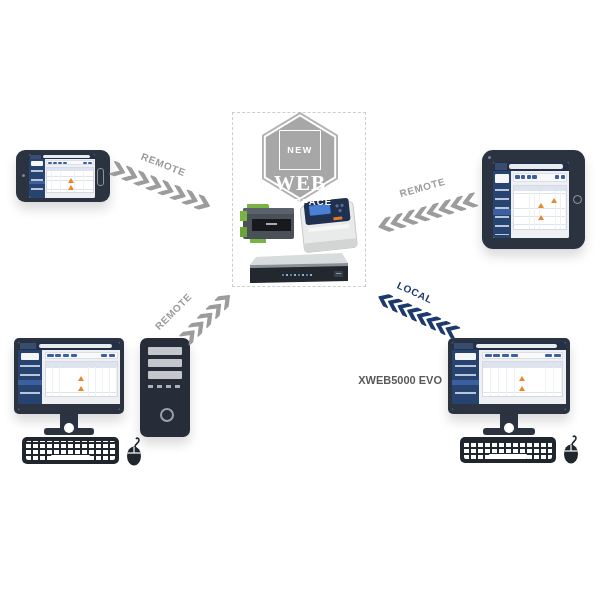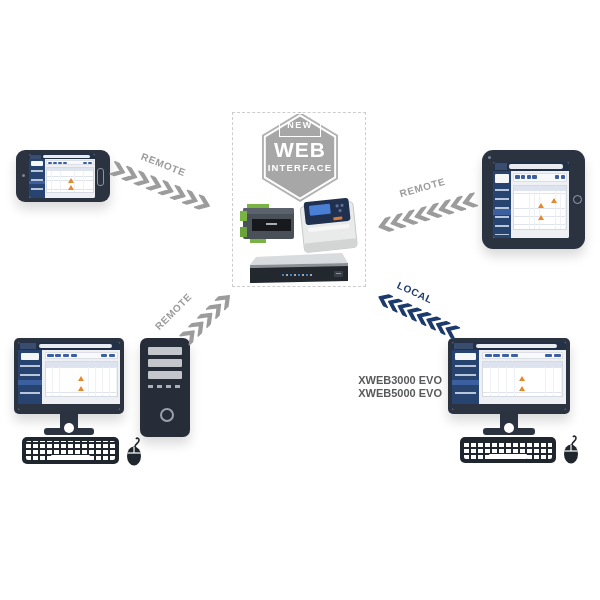--- a/index.html
+++ b/index.html
@@ -6,23 +6,23 @@
   #canvas{position:relative;width:600px;height:600px;background:#ffffff;overflow:hidden;
           font-family:"Liberation Sans", sans-serif;}
 
   
   .dashed-box{position:absolute;left:232px;top:112px;width:132px;height:173px;
               border:1.5px dashed #cdcdcd;z-index:1;}
   .badge-wrap{position:absolute;left:256px;top:110px;width:88px;height:94px;z-index:3;}
   .badge-wrap svg{position:absolute;left:0;top:0;}
   .badge-text{position:absolute;left:0;top:0;width:100%;height:100%;display:flex;
               flex-direction:column;align-items:center;color:#fff;z-index:2;}
-  .badge-new{margin-top:3px;border:1.5px solid #fff;border-radius:0;padding:6px 7px;
+  .badge-new{margin-top:20px;border:1.5px solid #fff;border-radius:0;padding:14px 7px;
              font-size:9px;font-weight:bold;letter-spacing:1.5px;}
-  .badge-title{margin-top:1px;font-size:21px;font-weight:bold;letter-spacing:1px;}
+  .badge-title{margin-top:1px;font-size:21px;font-weight:bold;letter-spacing:1px;font-family:Liberation Serif, serif;}
   .badge-sub{font-size:9.5px;font-weight:bold;letter-spacing:1.2px;}
 
   
   .trail-label{position:absolute;font-size:10px;font-weight:bold;letter-spacing:.7px;z-index:2;}
   .lbl-remote{color:var(--remote-arrow,#949494);}
   .lbl-local{color:var(--local-arrow,#1d3a6d);}
   #lbl-r1{left:140px;top:159px;transform:rotate(21.5deg);}
   #lbl-r2{left:399px;top:182px;transform:rotate(-16deg);}
   #lbl-r3{left:150px;top:306px;transform:rotate(-45deg);}
   #lbl-local{left:396px;top:287px;transform:rotate(25deg);}
@@ -177,21 +177,20 @@
         <use href="#chev" x="80.5"></use>
     </g>
   </svg>
 
   <div id="lbl-r1" class="trail-label lbl-remote">REMOTE</div>
   <div id="lbl-r2" class="trail-label lbl-remote">REMOTE</div>
   <div id="lbl-r3" class="trail-label lbl-remote">REMOTE</div>
   <div id="lbl-local" class="trail-label lbl-local">LOCAL</div>
 
   <div class="note">
-    <div>XWEB3000 EVO</div>
     <div>XWEB5000 EVO</div>
   </div>
 
   <div class="shell phone">
     <span class="phone-cam"></span>
     <span class="phone-home"></span>
     <div class="ms ms-phone">
       <div class="ms-top">
         <span class="ms-tab"></span>
         <span class="ms-addr"></span>

